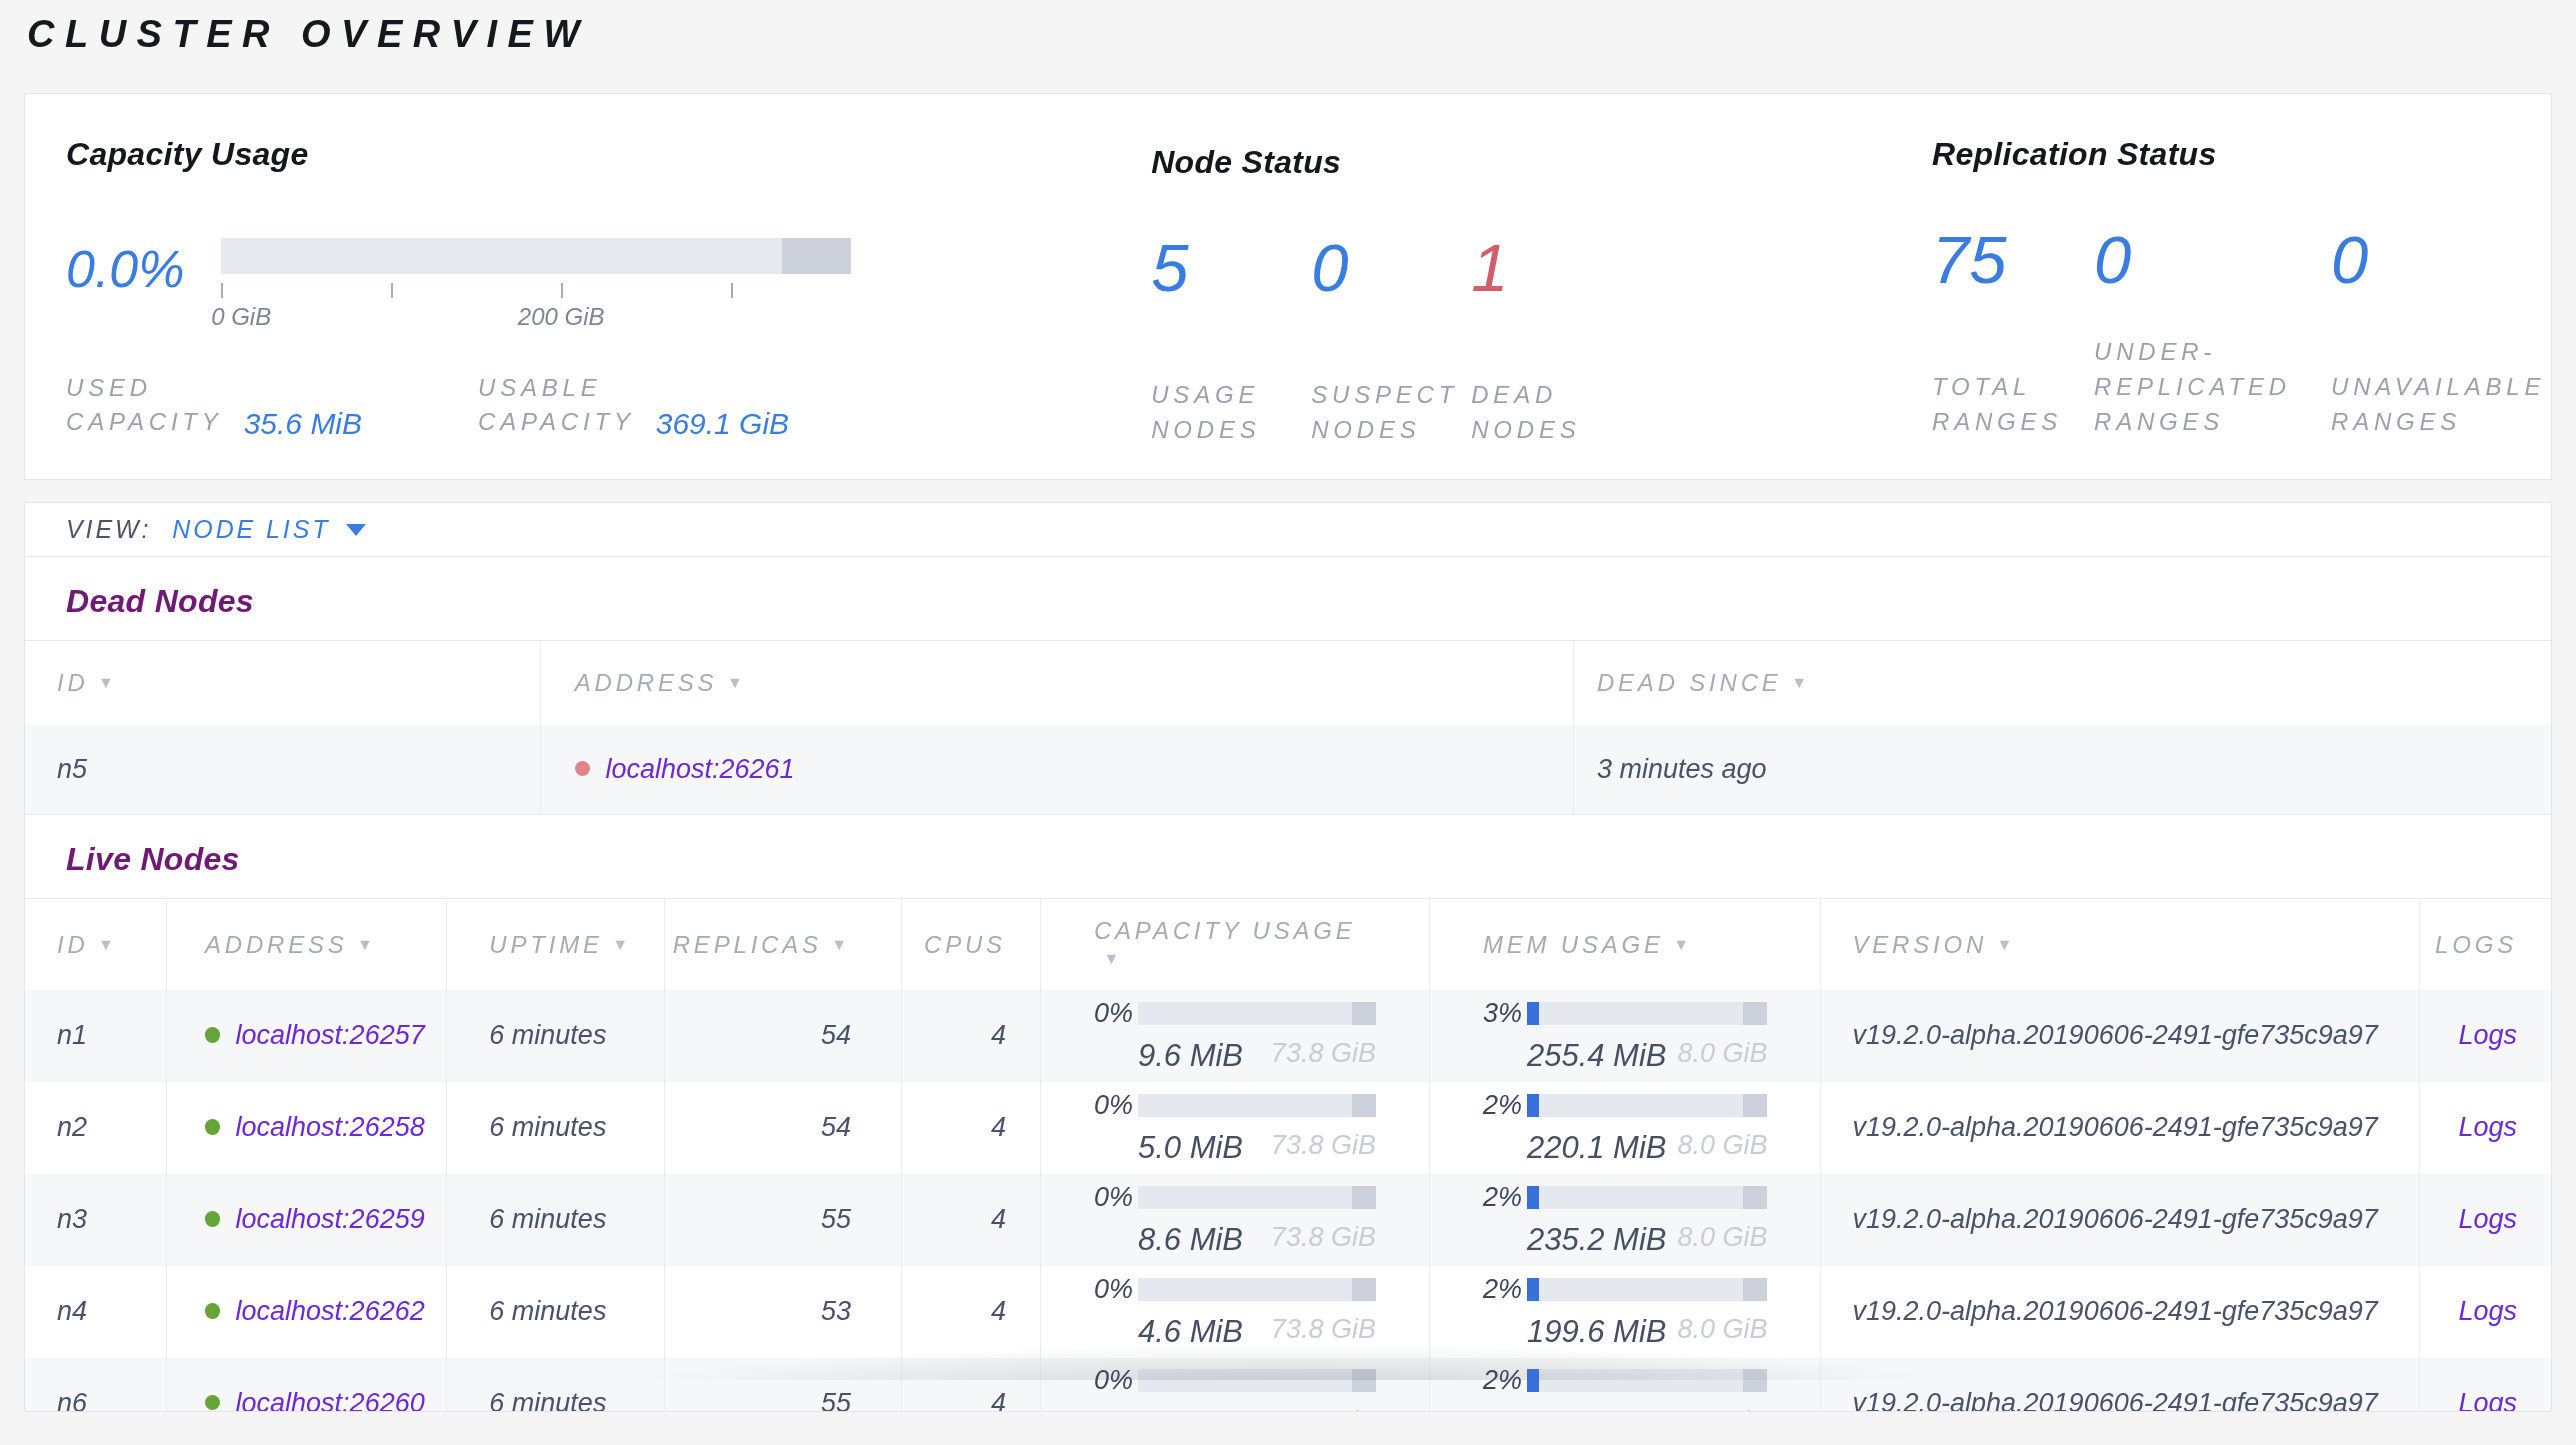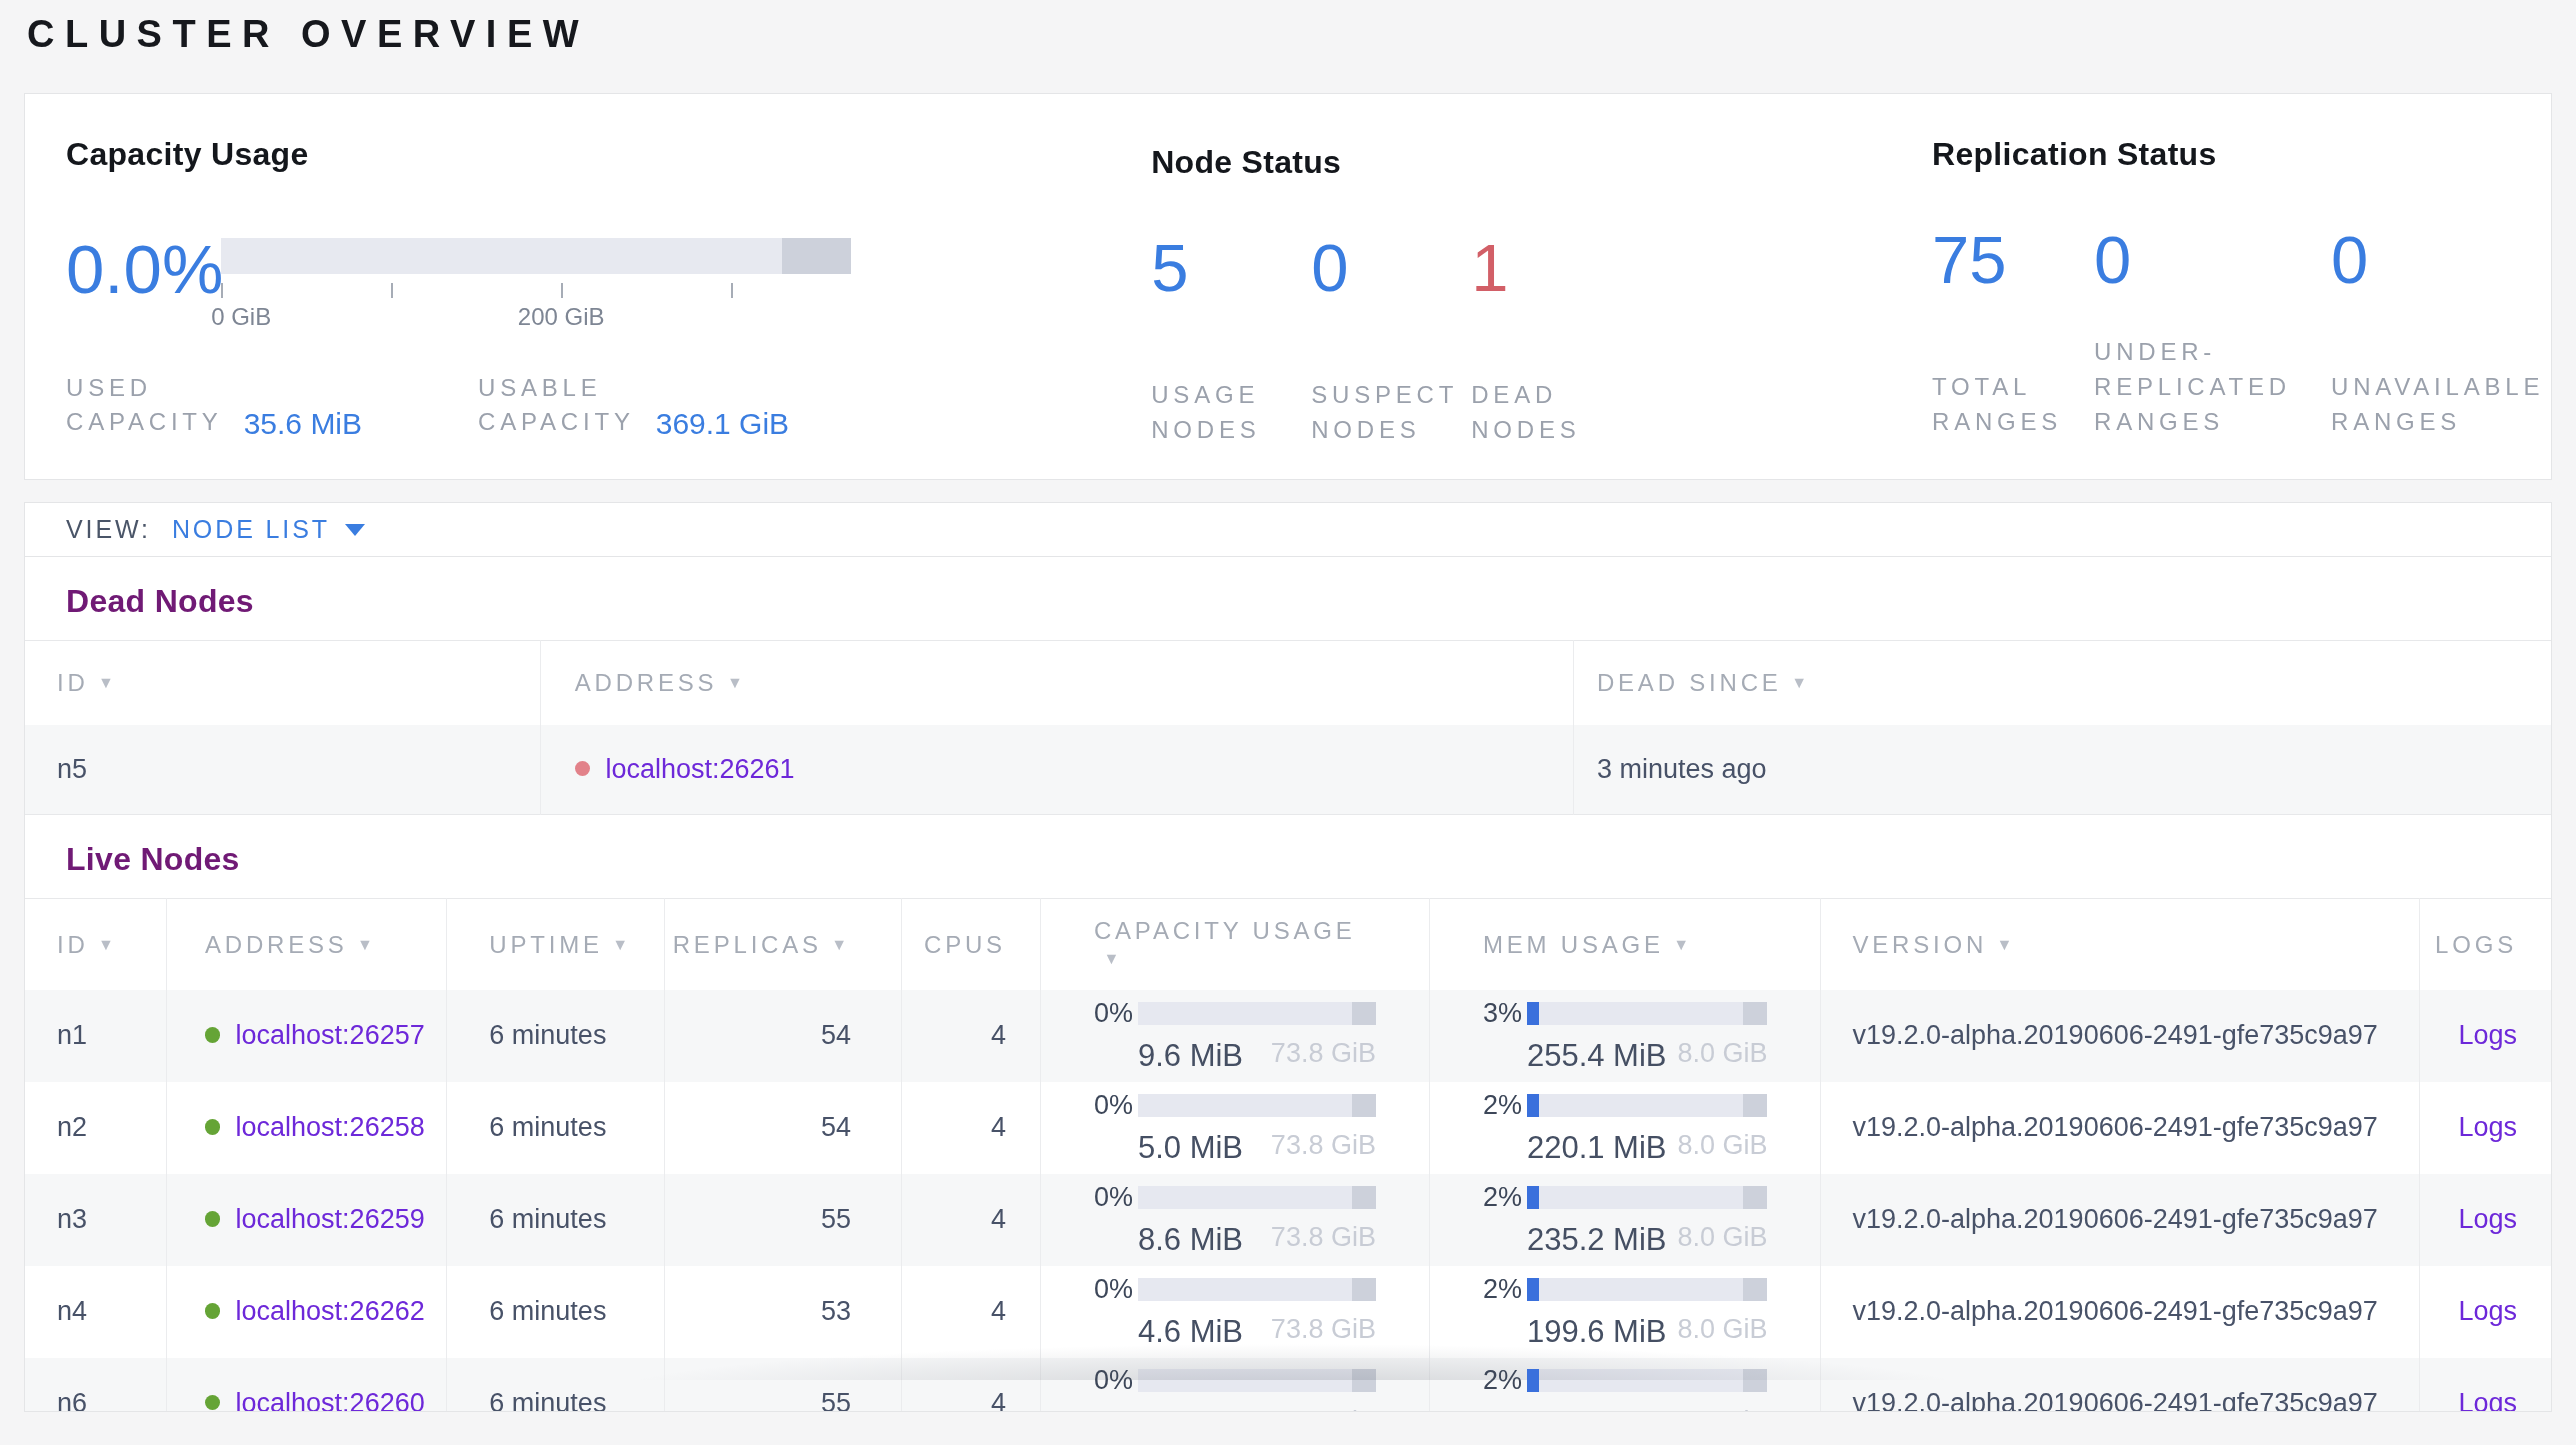--- a/index.html
+++ b/index.html
@@ -1,35 +1,35 @@
 <!DOCTYPE html>
 <html><head>
 <meta charset="utf-8">
 <style>
   * { margin:0; padding:0; box-sizing:border-box; }
   html,body { width:2576px; height:1446px; overflow:hidden;
     background:#f5f5f6; font-family:"Liberation Sans","DejaVu Sans",sans-serif; }
-  .page { position:relative; width:2576px; height:1380px; padding:13.4px 0 0 0; }
+  .page { position:relative; width:2576px; height:1380px; padding:13.4px 0 0 0;font-style:italic; }
 
   
   .page-title { font-size:38px; font-weight:700; color:#16181d;
     letter-spacing:10.5px; margin:0 0 37px 27px; }
 
   
   .card { background:#fff; border:1px solid #e4e5e7; margin:0 24px; }
   .summary-card { height:387px; display:flex; padding:42px 0 40px 41px; }
   .summary-section { display:flex; flex-direction:column; height:100%; }
   .sec-capacity { width:1098px; }
   .sec-nodes { width:790px;margin-top:8px; }
   .sec-repl { flex:1; }
   .section-title { font-size:32px; font-weight:700; color:#14171c; letter-spacing:0.3px; }
 
   
   .cap-chart { margin-top:65px; display:flex; align-items:flex-start; }
-  .cap-pct { width:155px; font-size:69px; font-weight:500; color:#3a7de0; line-height:63px; }
+  .cap-pct { width:155px; font-size:52px; font-weight:500; color:#3a7de0; line-height:63px; }
   .cap-bar-wrap { width:630px; }
   .cap-bar { position:relative; height:36px; background:#e7e9f0; }
   .cap-bar::after { content:""; position:absolute; right:0; top:0; bottom:0;
     width:11%; background:#cdd1db; }
   .cap-axis { position:relative; height:57px; }
   .tick { position:absolute; top:8.6px; width:1.9px; height:15.3px; background:#a6acb6; }
   .tick-label { position:absolute; top:29px; transform:translateX(-50%);
     font-size:24px; color:#7e8694; white-space:nowrap; }
   .cap-stats { margin-top:auto; display:flex; }
   .cap-stat { display:flex; align-items:flex-end; margin-right:116px; }

